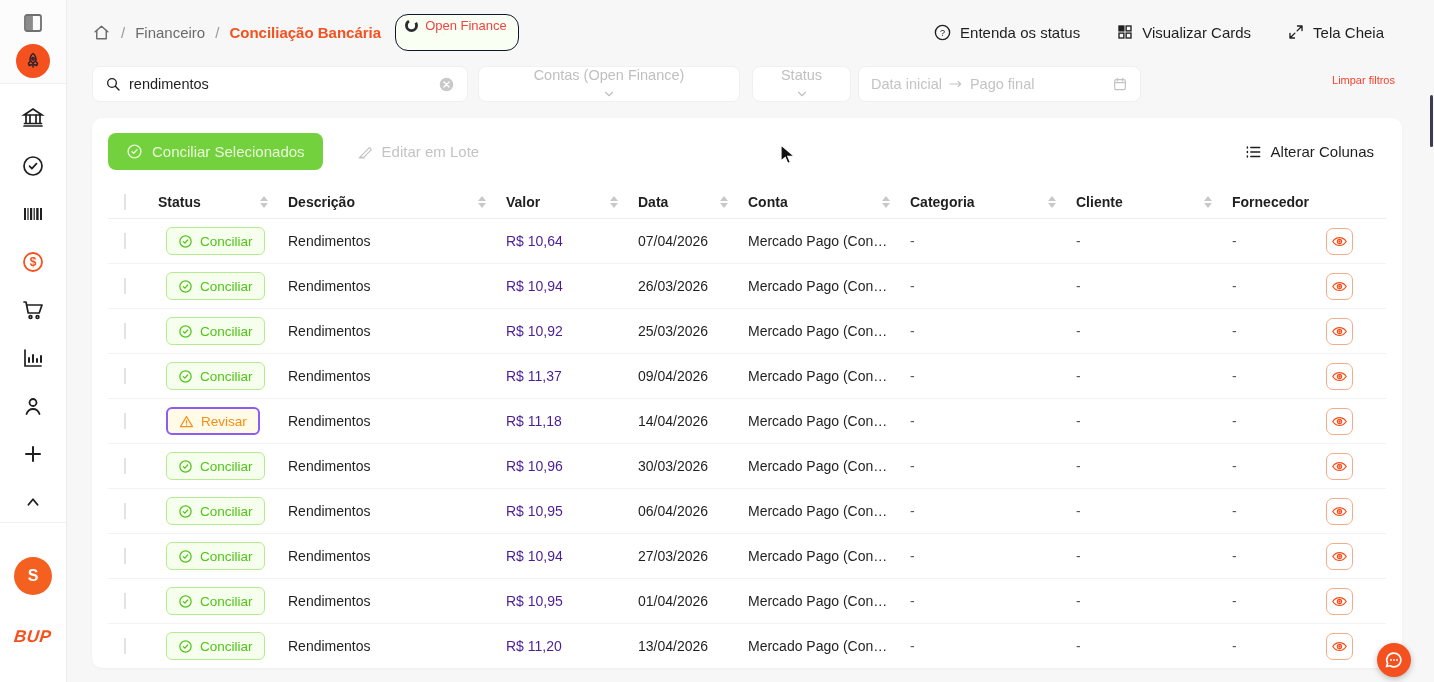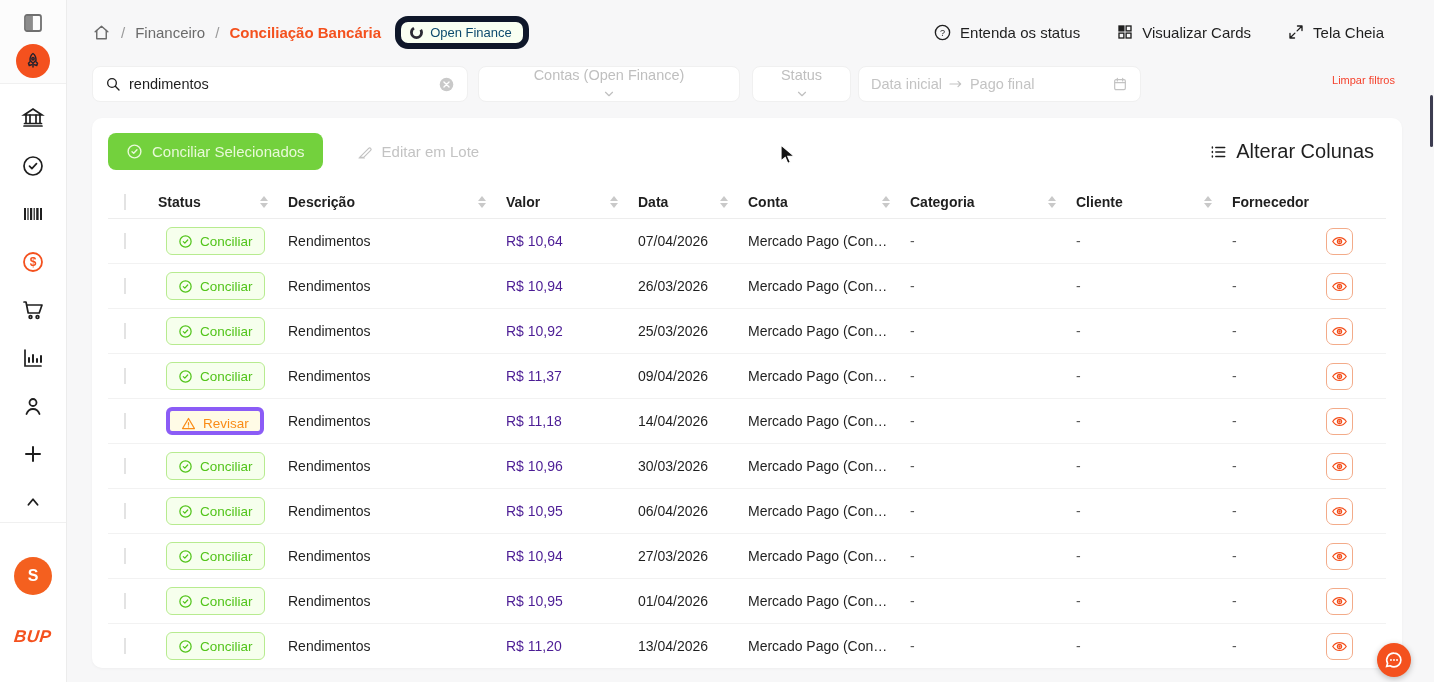--- a/index.html
+++ b/index.html
@@ -16,58 +16,58 @@
   .sidebar-nav .icon-btn { height:48px; width:67px; }
   .sidebar-bottom { position:absolute; left:0; right:0; bottom:0; border-top:1px solid #f0f0f0; height:160px; display:flex; flex-direction:column; align-items:center; }
   .avatar { margin-top:34px; width:38px; height:38px; border-radius:50%; background:#f4601f; color:#fff; font-size:16px; font-weight:bold; display:flex; align-items:center; justify-content:center; cursor:pointer; }
   .logo { margin-top:32px; color:#f4511e; font-weight:bold; font-style:italic; font-size:17px; letter-spacing:.5px; transform:skewX(-6deg); }
 
   
   .topbar { position:absolute; left:92px; right:50px; top:14px; height:36px; display:flex; align-items:center; justify-content:space-between; }
   .breadcrumb { display:flex; align-items:center; gap:10px; font-size:15px; color:#6b6b6b; }
   .breadcrumb .sep { color:#9a9a9a; }
   .crumb-active { color:#f4511e; font-weight:700; }
-  .of-badge { display:flex; align-items:center; gap:6px; border:6px solid #0f172a; background:#f9fff2; color:#0c4a6e; font-size:13px; border-radius:13px; padding:3px 11px 3px 8px; margin-left:4px; }
+  .of-badge { display:flex; align-items:center; gap:6px; border:1px solid #0f172a; background:#f9fff2; color:#ef4444; font-size:13px; border-radius:13px; padding:3px 11px 17px 8px; margin-left:4px; }
   .top-actions { display:flex; align-items:center; gap:36px; }
   .top-action { display:flex; align-items:center; gap:8px; font-size:15px; color:#1f1f1f; cursor:pointer; }
 
   
   .filters { position:absolute; left:92px; top:66px; height:36px; right:23px; }
   .ctl { position:absolute; top:0; height:36px; background:#fff; border:1px solid #f0f0f0; border-radius:8px; display:flex; align-items:center; font-size:14.5px; }
   .search-box { left:0; width:376px; padding:0 12px; gap:8px; color:#1f1f1f; }
   .search-box input { border:none; outline:none; flex:1; font-size:14.5px; font-family:inherit; color:#1f1f1f; background:transparent; }
   .sel { color:#bfbfbf; justify-content:space-between; padding:0 12px; cursor:pointer;flex-direction:column; }
   .sel-accounts { left:386px; width:262px; }
   .sel-status { left:660px; width:99px; }
   .daterange { left:766px; width:283px; padding:0 12px; color:#c3c3c3; gap:6px; }
   .daterange .ph { white-space:nowrap; }
   .clear-filters { position:absolute; right:16px; top:8px; color:#f5432e; font-size:11px; cursor:pointer; }
 
   
   .card { position:absolute; left:92px; top:118px; width:1310px; height:550px; background:#fff; border-radius:10px; box-shadow:0 1px 3px rgba(0,0,0,.04); padding:0 16px; overflow:hidden; }
   .card-toolbar { height:67px; display:flex; align-items:center;justify-content:space-between; }
   .btn-primary { display:flex; align-items:center; gap:9px; background:#73d13d; color:#e8f9d8; font-size:15px; border:none; border-radius:8px; height:37px; padding:0 18px; cursor:pointer; font-family:inherit; }
   .btn-ghost { display:flex; align-items:center; gap:9px; background:transparent; color:#c3c3c3; font-size:15px; border:none; height:37px; padding:0 16px; margin-left:18px; cursor:pointer; font-family:inherit; }
-  .toolbar-right { margin-left:auto; display:flex; align-items:center; gap:9px; font-size:20px; color:#1f1f1f; cursor:pointer; padding-right:12px; }
+  .toolbar-right { margin-left:auto; display:flex; align-items:center; gap:9px; font-size:15px; color:#1f1f1f; cursor:pointer; padding-right:12px; }
 
   
   .tr { display:grid; grid-template-columns:40px 130px 218px 132px 110px 162px 166px 156px 94px 1fr; align-items:center; }
   .thead { height:34px; border-bottom:1px solid #ededed; font-weight:bold; font-size:14px; color:#1f1f1f; }
   .th { display:flex; align-items:center; justify-content:space-between; padding:0 12px 0 10px; cursor:pointer; }
   .sorter { display:flex; flex-direction:column; gap:2px; }
   .sorter i { display:block; width:0; height:0; border-left:4px solid transparent; border-right:4px solid transparent; }
   .sorter .up { border-bottom:5px solid #c9c9c9; }
   .sorter .dn { border-top:5px solid #c9c9c9; }
   .row { height:45px; border-bottom:1px solid #f2f2f2; font-size:14px; }
   .cell { padding:0 10px; white-space:nowrap; overflow:hidden; text-overflow:ellipsis; }
   .cb { width:18px; height:18px; border:1px solid #e3e3e3; border-radius:4px; background:#fff; margin-left:6px; cursor:pointer; }
   .cb.disabled { background:#f5f5f5; }
   .pill { display:inline-flex; align-items:center; gap:7px; height:28px; padding:0 11px; border-radius:6px; font-size:13.5px; cursor:pointer;margin-left:8px; }
   .pill.conciliar { color:#52c41a; background:#f6ffed; border:1px solid #b7eb8f; }
-  .pill.revisar  { color:#fa8c16; background:#fffbe6; border:4px solid #8b5cf6;align-items:flex-end; }
+  .pill.revisar  { color:#fa8c16; background:#fffbe6; border:2px solid #8b5cf6; }
   .val { color:#4c1d95; }
   .dash { color:#595959; }
   .eye-btn { width:27px; height:27px; border:1px solid #f3ab89; border-radius:7px; background:#fff; display:flex; align-items:center; justify-content:center; cursor:pointer; }
 
   
   .cursor { position:absolute; left:779px; top:144px; z-index:20; pointer-events:none; }
   .chat-widget { position:absolute; left:1377px; top:643px; width:34px; height:34px; border-radius:50%; background:#f4511e; z-index:30; display:flex; align-items:center; justify-content:center; box-shadow:0 2px 6px rgba(0,0,0,.25); cursor:pointer; }
   .scroll-thumb { position:absolute; right:1px; top:95px; width:3px; height:52px; background:#3c3c50; border-radius:2px; z-index:40; cursor:pointer; }
 </style>
 </head>

